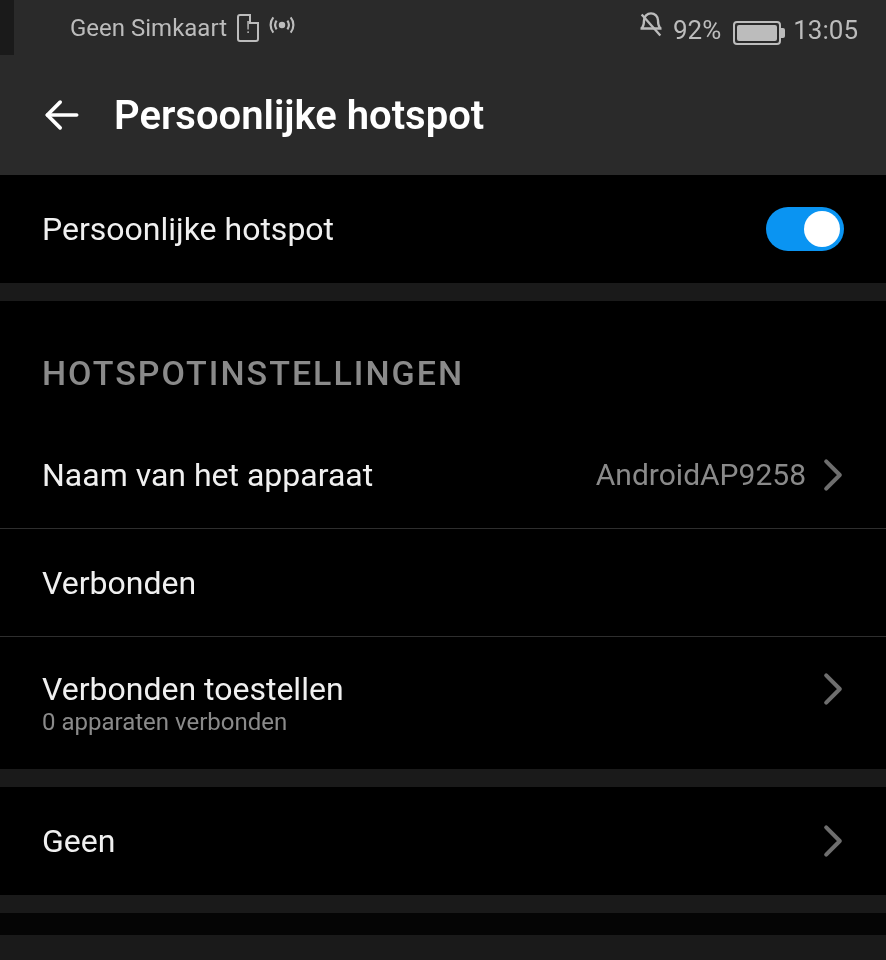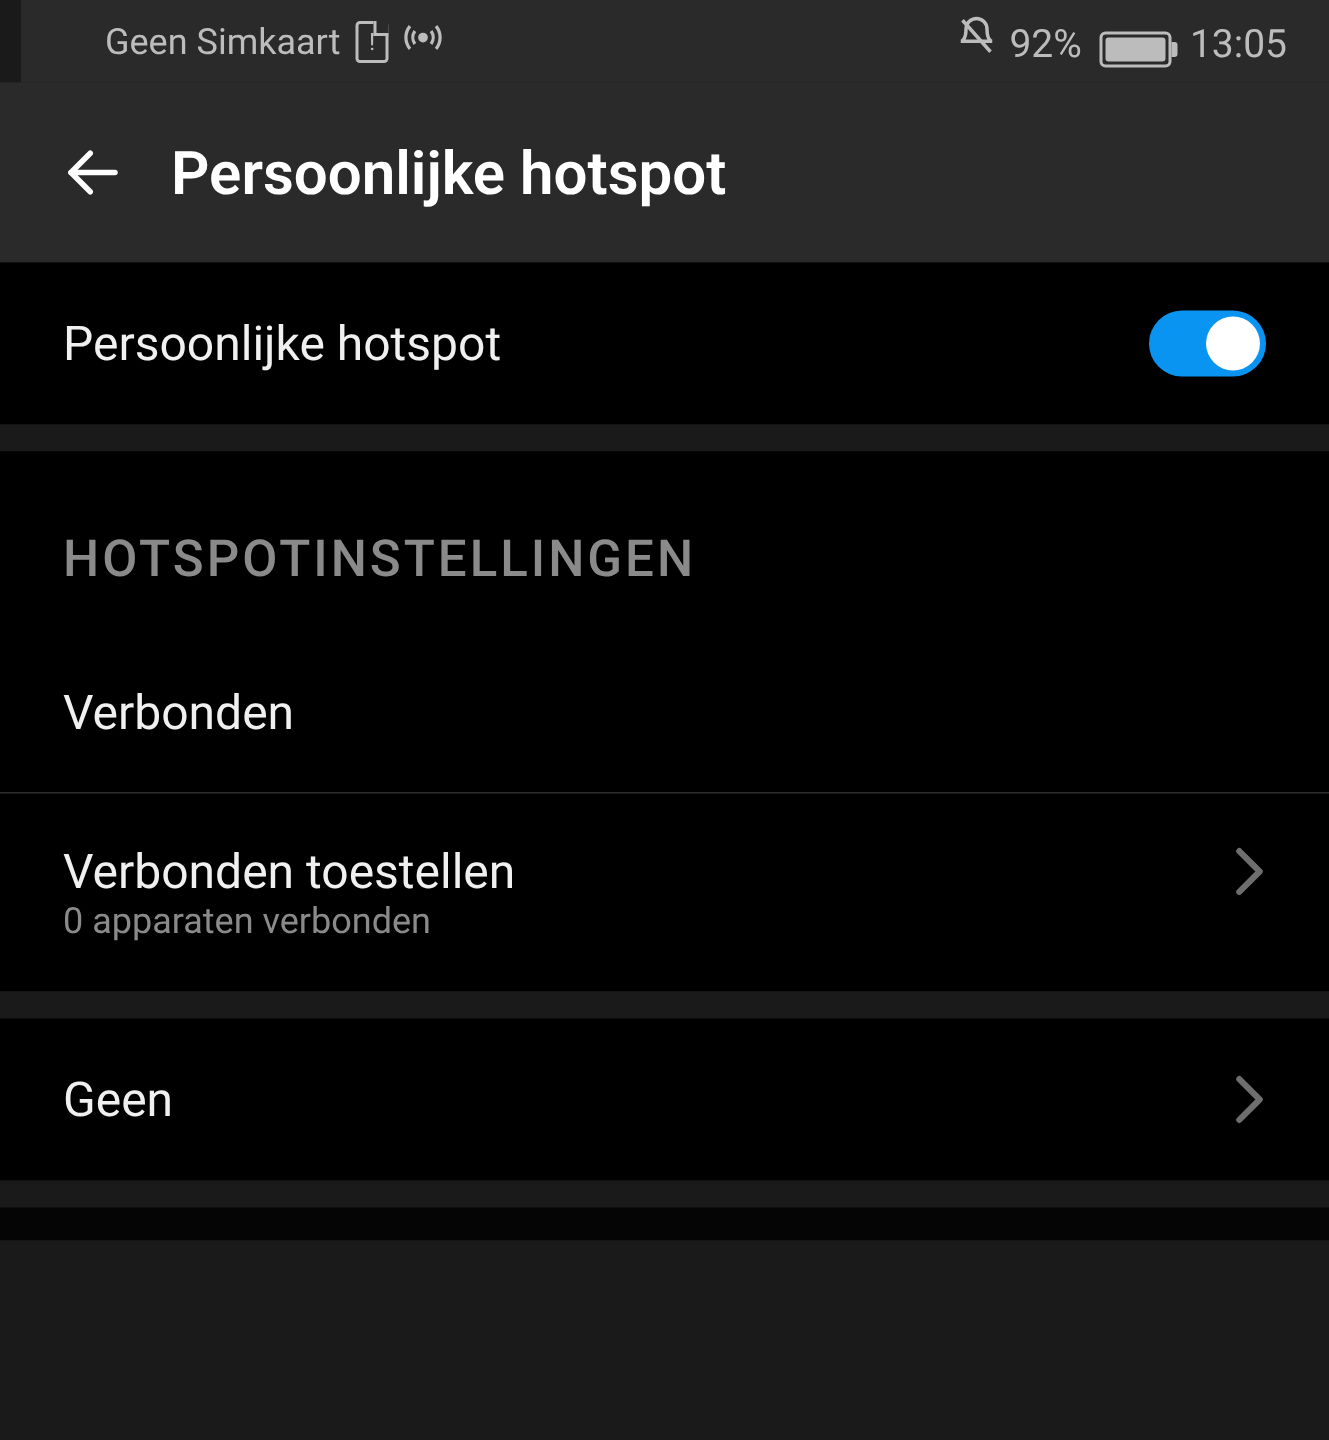--- a/index.html
+++ b/index.html
@@ -183,20 +183,29 @@
   </div>
 </div>
 
 <div class="gap"></div>
 
 <div class="section">
   <div class="section-header">
     <span class="txt">HOTSPOTINSTELLINGEN</span>
   </div>
 
+  <div class="row divided">
+    <span class="label">Naam van het apparaat</span>
+    <span class="value">AndroidAP9258</span>
+    <span class="chevron">
+      <svg width="22" height="34" viewBox="0 0 12 20" fill="none" stroke-width="2.4" stroke-linecap="round" stroke-linejoin="round">
+          <polyline points="2 2 10 10 2 18"></polyline>
+        </svg>
+    </span>
+  </div>
 
   <div class="row divided">
     <span class="label">Verbonden</span>
   </div>
 
   <div class="row col tall">
     <div class="inner">
       <span class="label">Verbonden toestellen</span>
       <span class="chevron" style="margin-left:auto">
         <svg width="22" height="34" viewBox="0 0 12 20" fill="none" stroke-width="2.4" stroke-linecap="round" stroke-linejoin="round">

